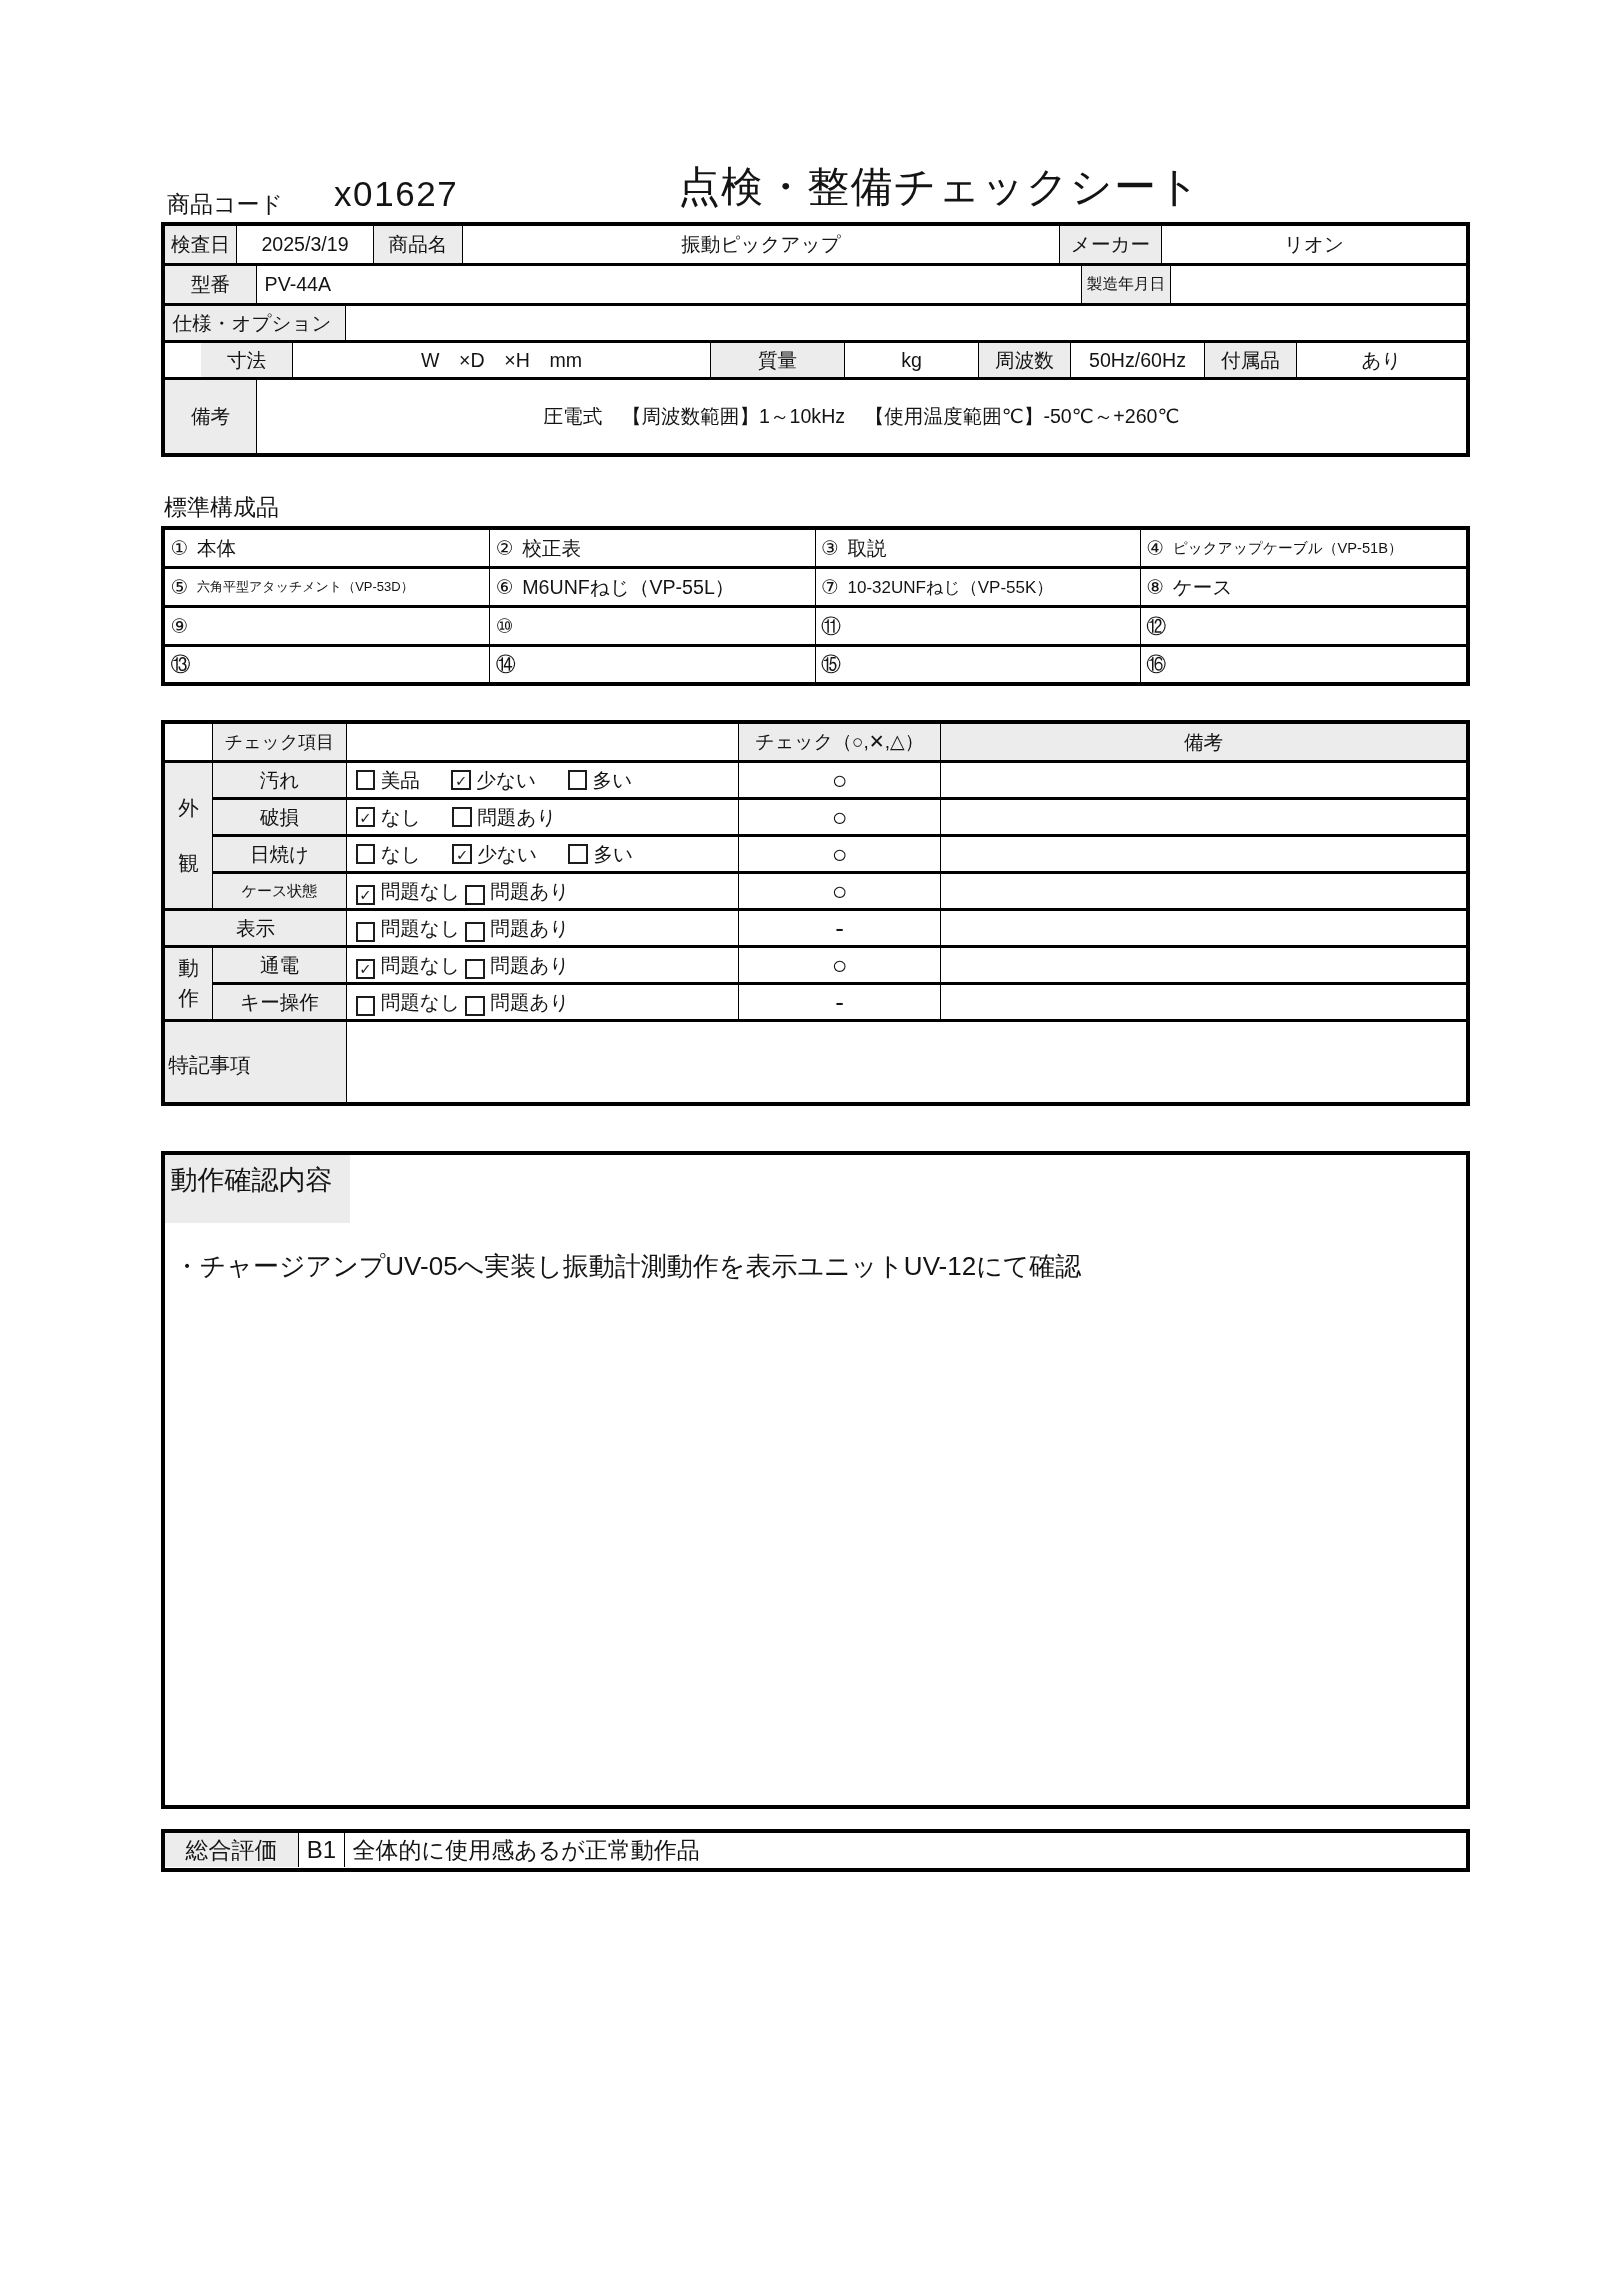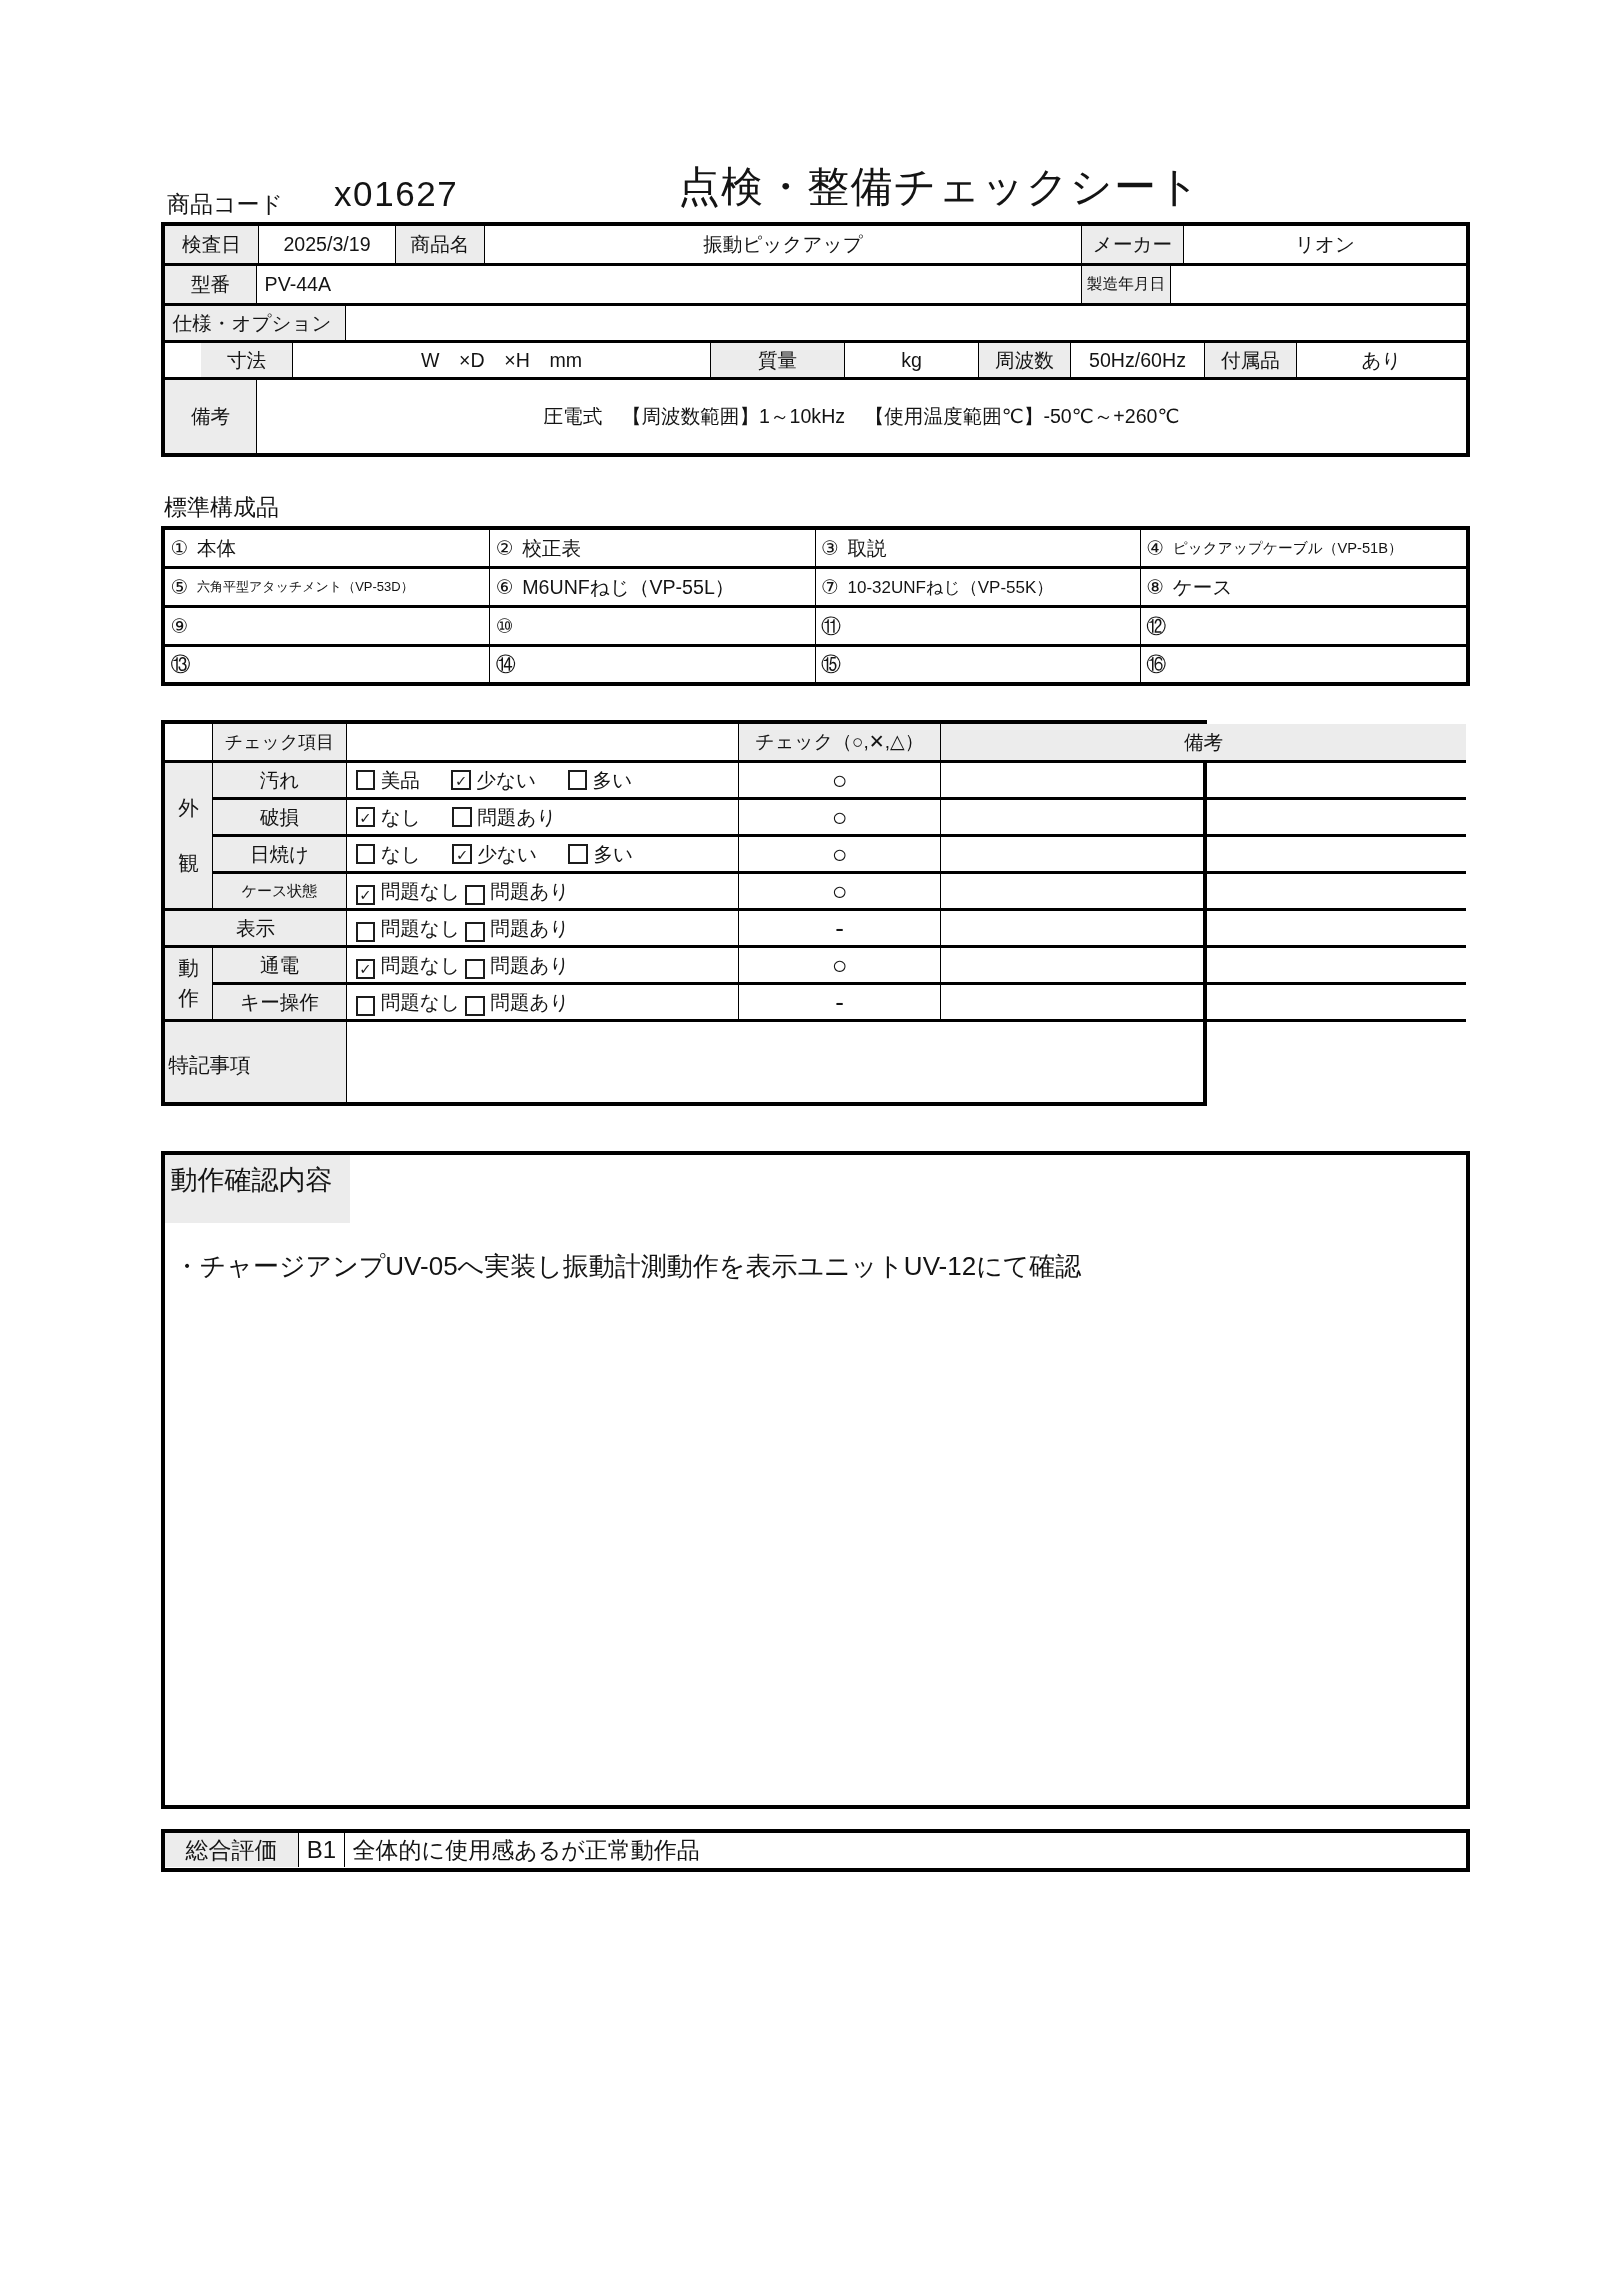--- a/index.html
+++ b/index.html
@@ -43,21 +43,21 @@
               display:flex; align-items:center; padding-left:5.4px; overflow:hidden; white-space:nowrap; }
   .t2 .cell:nth-child(4n) { border-right:none; }
   .t2 .cell:nth-child(n+13) { border-bottom:none; }
   .cnum { font-size:20px; margin-right:8.7px; flex:none; }
   .ctext.sz-m { font-size:19.6px; }
   .ctext.sz-sm { font-size:17px; }
   .ctext.sz-s { font-size:14.7px; }
   .ctext.sz-xs { font-size:13px; }
 
   
-  .t3 { left:161px; top:720px; width:1046px; display:grid;
+  .t3 { left:161px; top:720px; width:1309px; display:grid;
         grid-template-columns:48px 134px 392px 202px 525px;
         grid-template-rows:39px repeat(7,37px) 80px; }
   .t3 .cell { border-right:1.6px solid #000; border-bottom:3.3px solid #000;
               display:flex; align-items:center; overflow:hidden; }
   .t3 .noR { border-right:none; }
   .t3 .noB { border-bottom:none; }
   .hcell { justify-content:center; font-size:19.6px; }
   .gcell { flex-direction:column; justify-content:space-evenly; font-size:20.6px; line-height:1; }
   .icell { justify-content:center; font-size:19.6px; white-space:nowrap; }
   .icell.sz-s { font-size:15px; }
@@ -88,21 +88,21 @@
 </style>
 </head>
 <body>
 
 <div class="abs hdr-label">商品コード</div>
 <div class="abs hdr-code">x01627</div>
 <div class="abs hdr-title">点検・整備チェックシート</div>
 
 <div class="abs btable t1">
   <div class="brow r1">
-    <div class="bcell c g" style="width:93px">検査日</div>
+    <div class="bcell c g" style="width:71px">検査日</div>
     <div class="bcell c" style="width:137px">2025/3/19</div>
     <div class="bcell c g" style="width:89px">商品名</div>
     <div class="bcell c" style="width:597px">振動ピックアップ</div>
     <div class="bcell c g" style="width:102px">メーカー</div>
     <div class="bcell c grow">リオン</div>
   </div>
   <div class="brow r2">
     <div class="bcell c g" style="width:91px">型番</div>
     <div class="bcell l" style="width:825px">PV-44A</div>
     <div class="bcell c g fs-s" style="width:89px">製造年月日</div>

